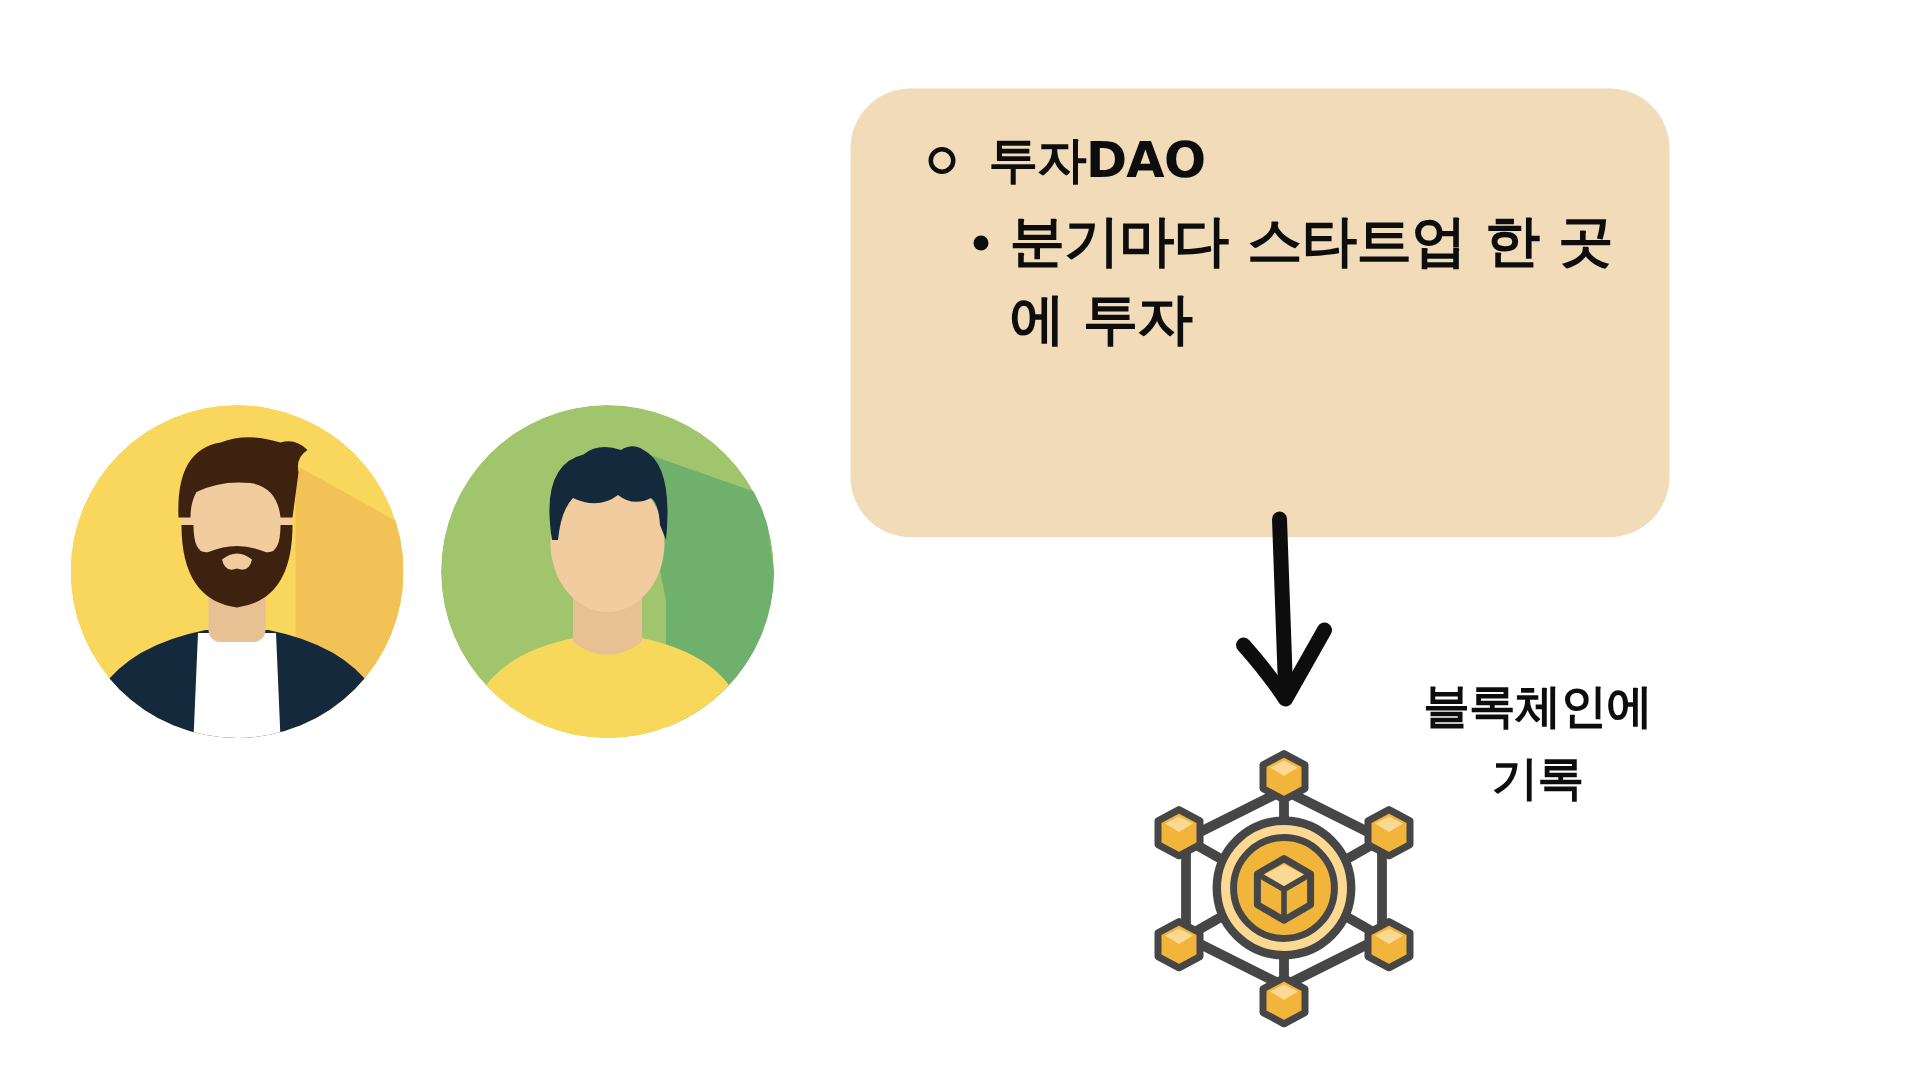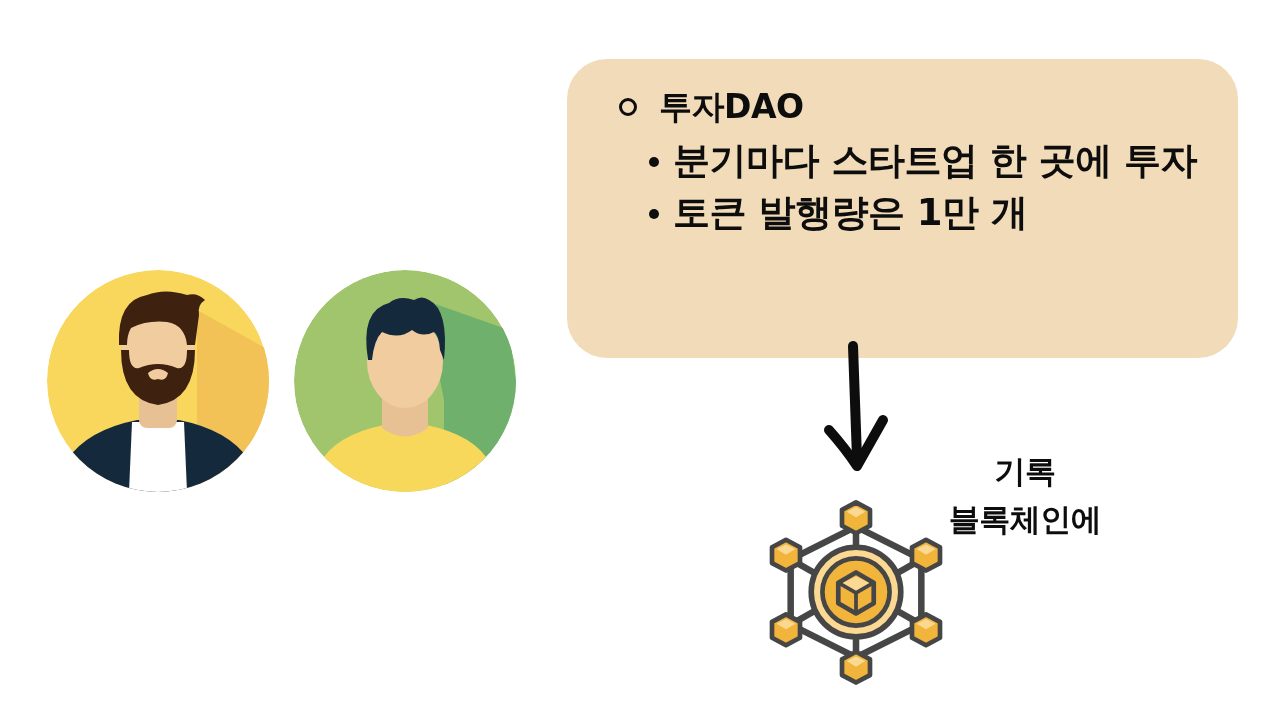--- a/index.html
+++ b/index.html
@@ -6,21 +6,21 @@
   body {
     width: 1280px; height: 722px; background: #ffffff; position: relative; overflow: hidden;
     font-family: "DejaVu Sans", sans-serif;
   }
   .avatar { position: absolute; width: 222px; height: 222px; border-radius: 50%; overflow: hidden; }
   .avatar svg { width: 100%; height: 100%; display: block; }
   #avatar-1 { left: 47px; top: 270px; }
   #avatar-2 { left: 294px; top: 270px; }
 
   .callout {
-    position: absolute; left: 567px; top: 59px; width: 671px; height: 299px;
+    position: absolute; left: 567px; top: 59px; width: 546px; height: 299px;
     background: #f1dbb8; border-radius: 40px; box-sizing: border-box;
     padding: 26px 30px 0 48px; color: #0d0d0d;
   }
   .callout .title {
     display: flex; align-items: center; font-size: 33px; font-weight: bold; line-height: 44px; letter-spacing: -0.5px;
   }
   .callout .title .ring {
     width: 12px; height: 12px; border: 3.5px solid #0d0d0d; border-radius: 50%; margin-right: 22px; margin-left: 4px;
   }
   .callout ul { list-style: none; margin: 6px 0 0 0; padding: 0 0 0 32px; }
@@ -72,32 +72,31 @@
   </svg>
 </div>
 
 <div class="callout">
   <div class="title">
     <span class="ring"></span>
     <span>투자DAO</span>
   </div>
   <ul>
     <li><span class="dot"></span><span>분기마다 스타트업 한 곳에 투자</span></li>
-    <li><span class="dot"></span><span>토큰 발행량은 1만 개</span></li>
   </ul>
 </div>
 
 <svg class="arrow" viewBox="0 0 80 140">
   <path d="M38,8 Q40,60 42,120" stroke="#0d0d0d" stroke-width="10" fill="none" stroke-linecap="round"></path>
   <path d="M14,92 Q30,110 42,128 Q55,105 68,82" stroke="#0d0d0d" stroke-width="10" fill="none" stroke-linecap="round" stroke-linejoin="round"></path>
 </svg>
 
 <div class="bc-label">
+  <div>블록체인에</div>
   <div>기록</div>
-  <div>블록체인에</div>
 </div>
 
 <svg class="blockchain" viewBox="0 0 210 210">
   <g stroke="#464646" stroke-width="7" fill="none">
     <line x1="105" y1="35" x2="35" y2="70"></line>
     <line x1="105" y1="35" x2="175" y2="70"></line>
     <line x1="35" y1="70" x2="35" y2="140"></line>
     <line x1="175" y1="70" x2="175" y2="140"></line>
     <line x1="35" y1="140" x2="105" y2="175"></line>
     <line x1="175" y1="140" x2="105" y2="175"></line>

